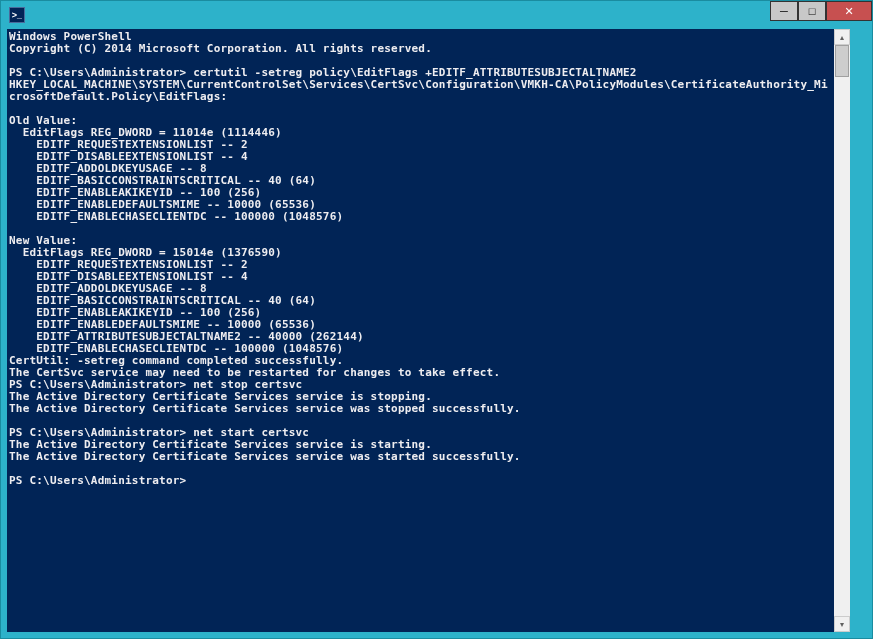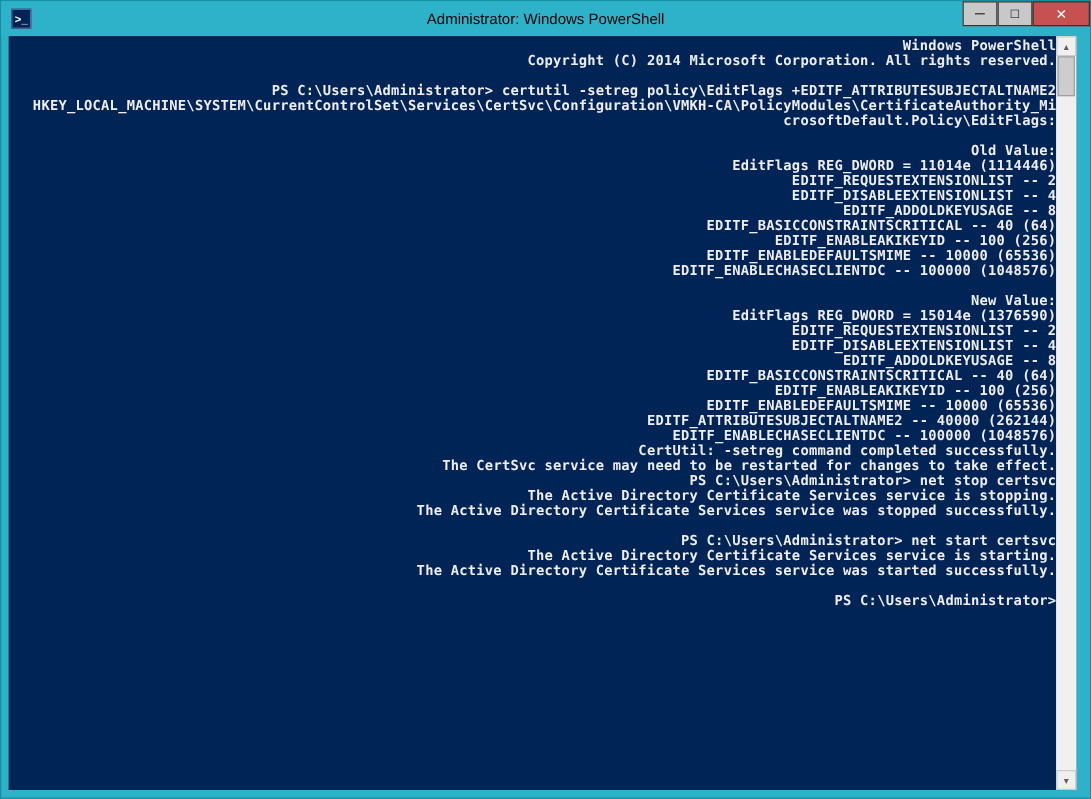--- a/index.html
+++ b/index.html
@@ -63,25 +63,24 @@
       align-items: center;
       justify-content: center;
       font-size: 11px;
       font-family: Arial;
     }
     .win-min { background: #c8c8c8; }
     .win-max { background: #c8c8c8; }
     .win-close { background: #c75050; color: #fff; width: 46px; }
     .console-wrap {
       flex: 1;
-      margin: 0 11px 6px 6px;
-      background: #404040;
+      margin: 0 22px 6px 6px;
+      background: #be185d;
       position: relative;
       display: flex;
-      text-align: right;
     }
     .console {
       flex: 1;
       background: #012456;
       color: #eeedf0;
       font-family: "Lucida Console", Consolas, monospace;
       font-size: 11px;
       line-height: 12px;
       padding: 2px 0 0 2px;
       white-space: pre;
@@ -121,21 +120,20 @@
       border: 1px solid #a0a0a0;
     }
   </style>
 </head>
 <body>
 
 <div class="window">
 
   <div class="titlebar">
     <span class="title-icon">&gt;_</span>
-    <span class="title-text">Administrator: Windows PowerShell</span>
     <div class="win-controls">
       <div class="win-btn win-min">─</div>
       <div class="win-btn win-max">□</div>
       <div class="win-btn win-close">✕</div>
     </div>
   </div>
 
   <div class="console-wrap">
     <div class="console" id="console">Windows PowerShell
 Copyright (C) 2014 Microsoft Corporation. All rights reserved.

